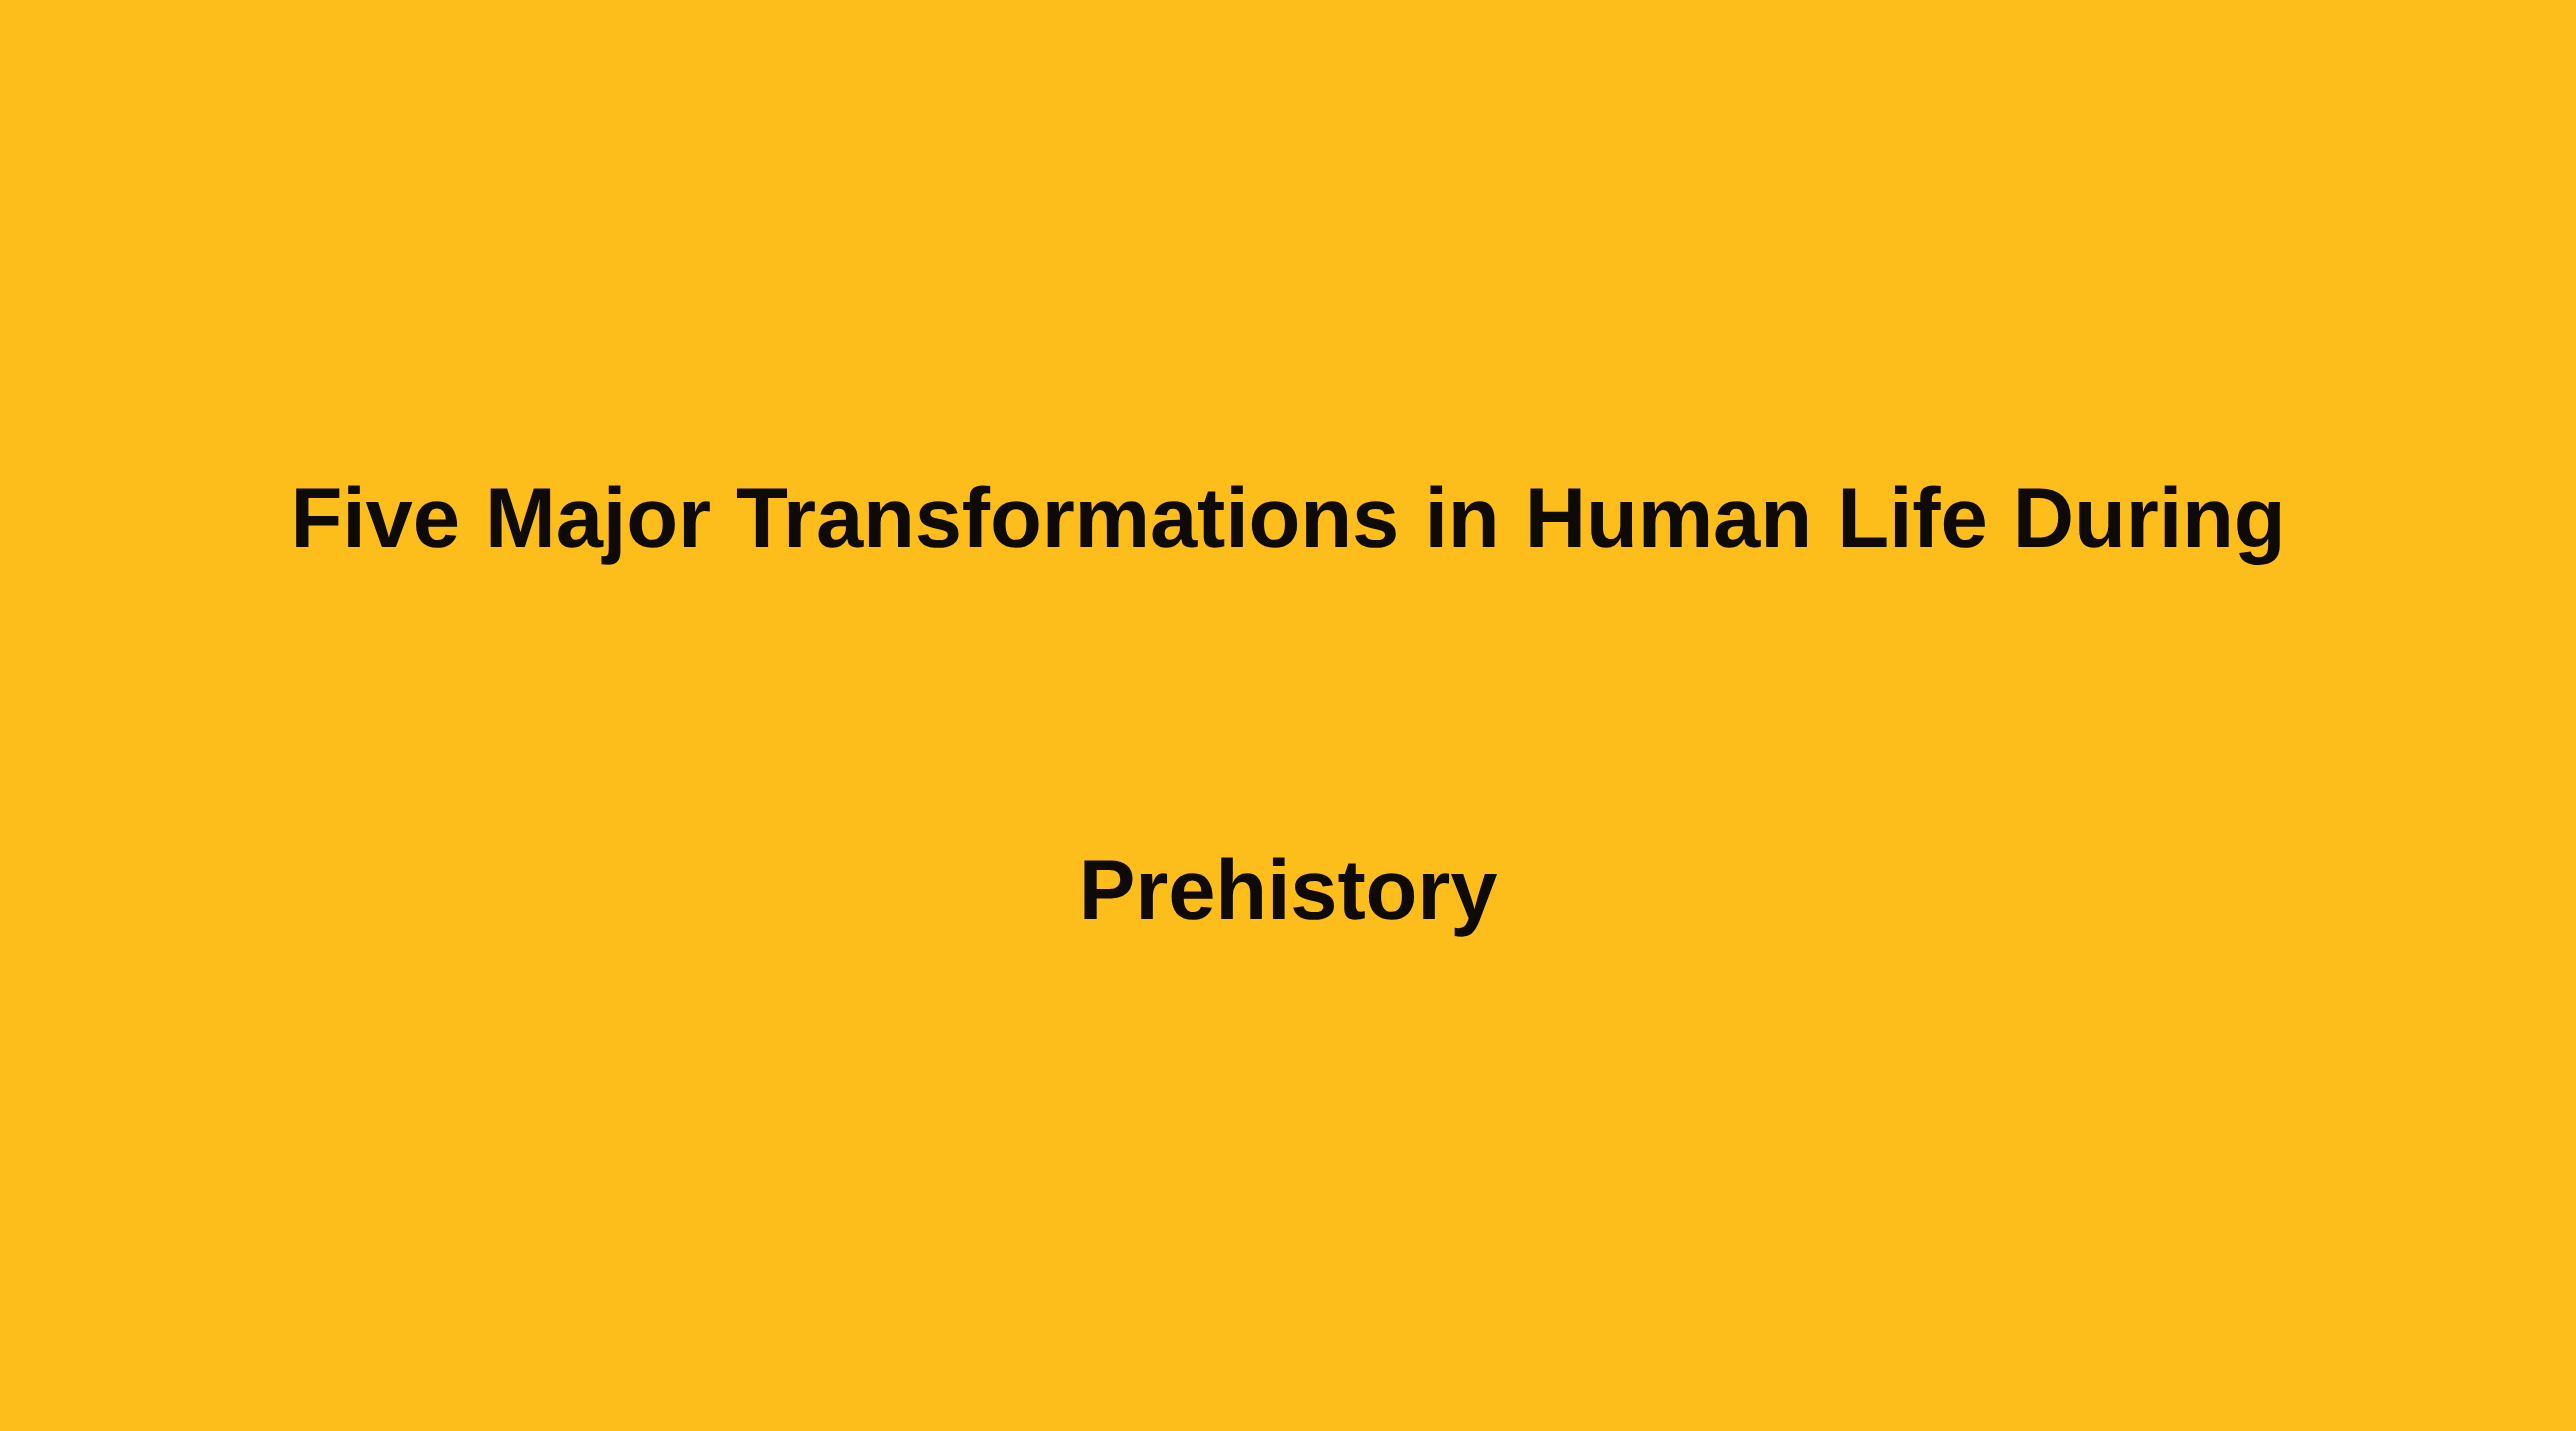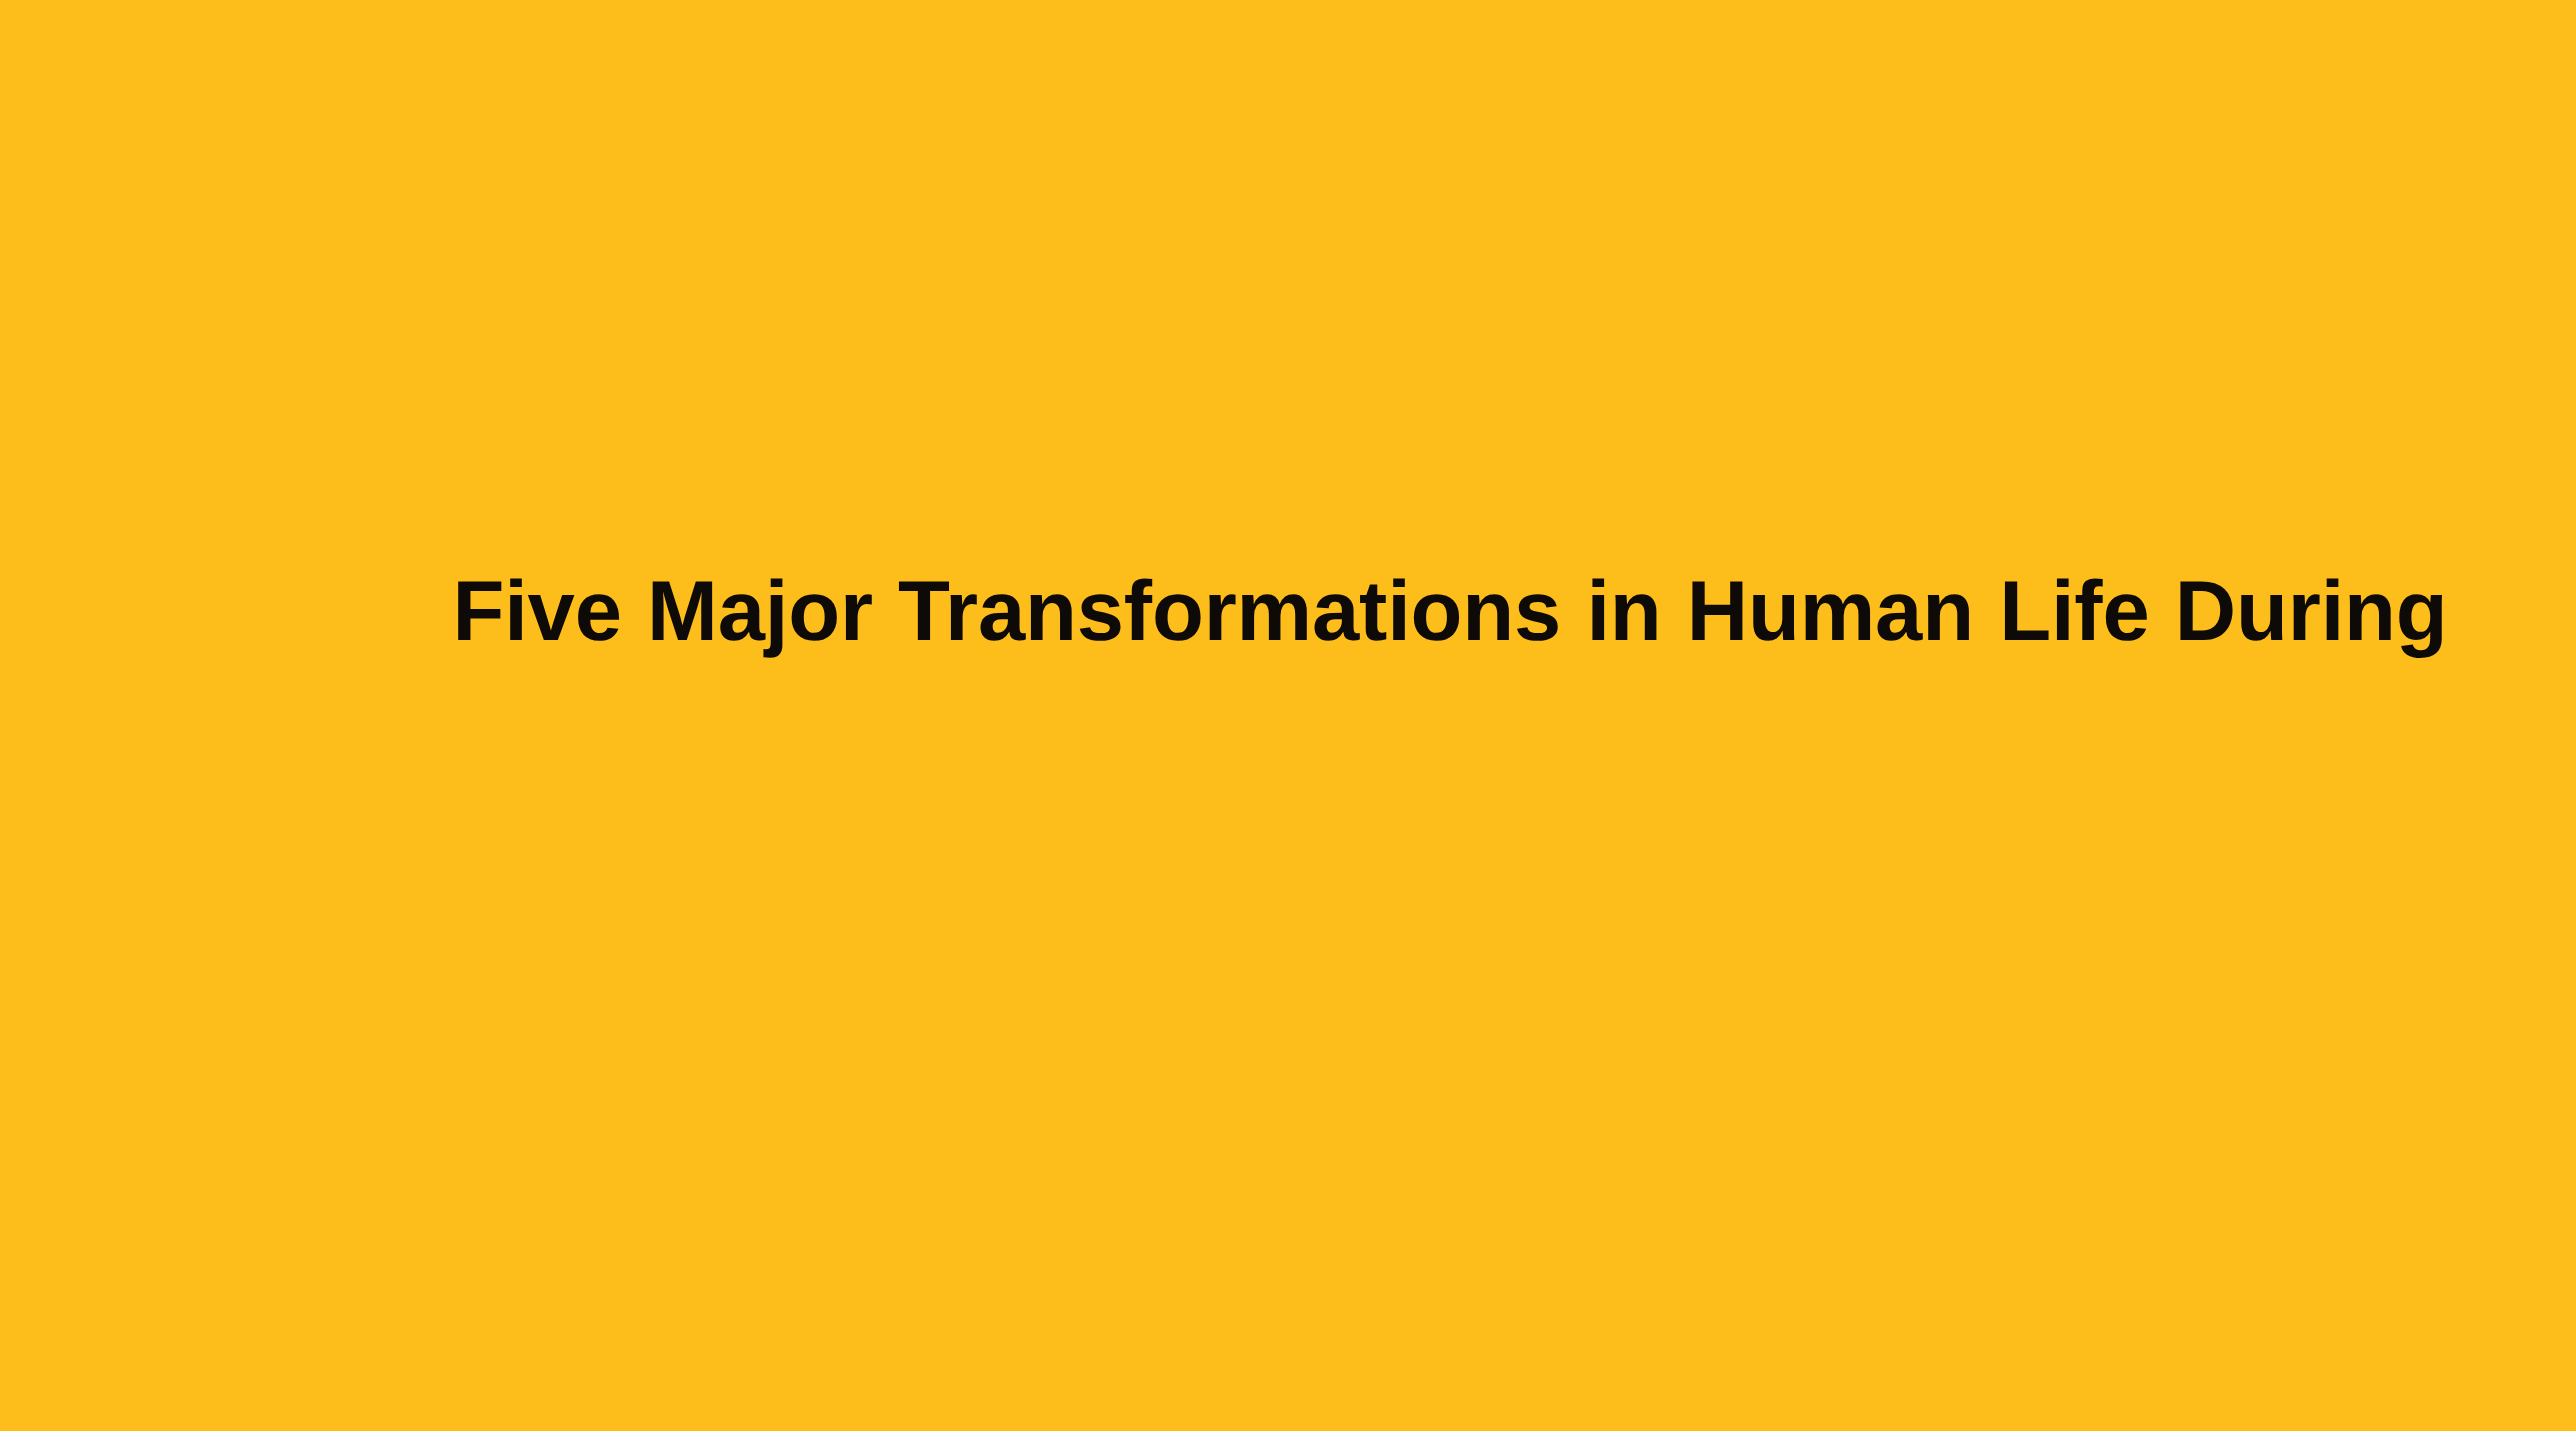--- a/index.html
+++ b/index.html
@@ -19,21 +19,21 @@
 
   
   .slide {
     position: relative;
     box-sizing: border-box;
     width: 2576px;
     height: 1431px;
     background: #fdbe1b;
     display: flex;
     align-items: center;
-    justify-content: flex-end;
+    justify-content: center;
   }
 
   
   .title-block {
     width: 2252px;
     margin: 0;
     padding: 0;
     text-align: center;
     
     transform: translateY(-11.4px);
@@ -66,18 +66,19 @@
 <body style="background: rgb(253, 190, 27);">
 
 <div class="slide" style="background: rgb(253, 190, 27);">
 
   <div class="title-block">
 
     <h1 class="headline" style="color: rgb(13, 10, 8);">
       <span class="headline-line-1">Five Major Transformations in Human Life During</span>
       <span class="line-break"></span>
       <br>
+      <span class="headline-line-2">Prehistory</span>
     </h1>
 
   </div>
 
 </div>
 
 
 </body></html>

